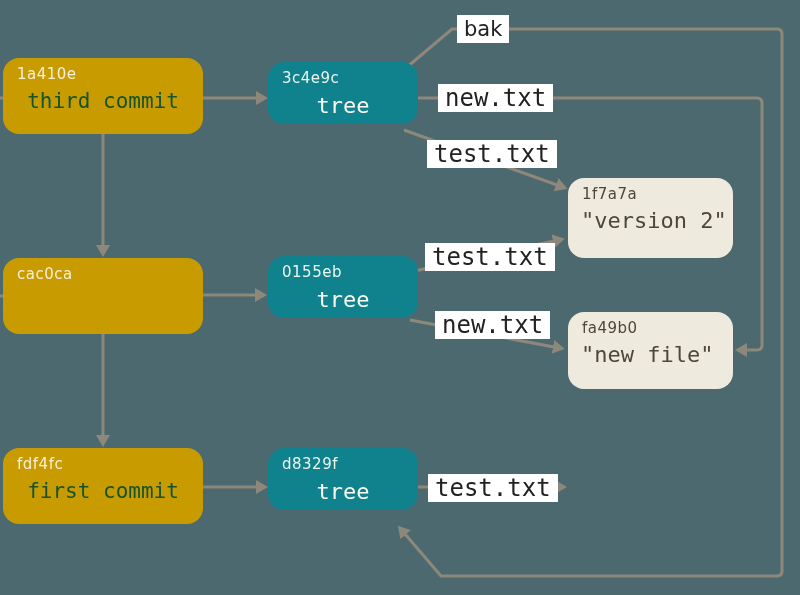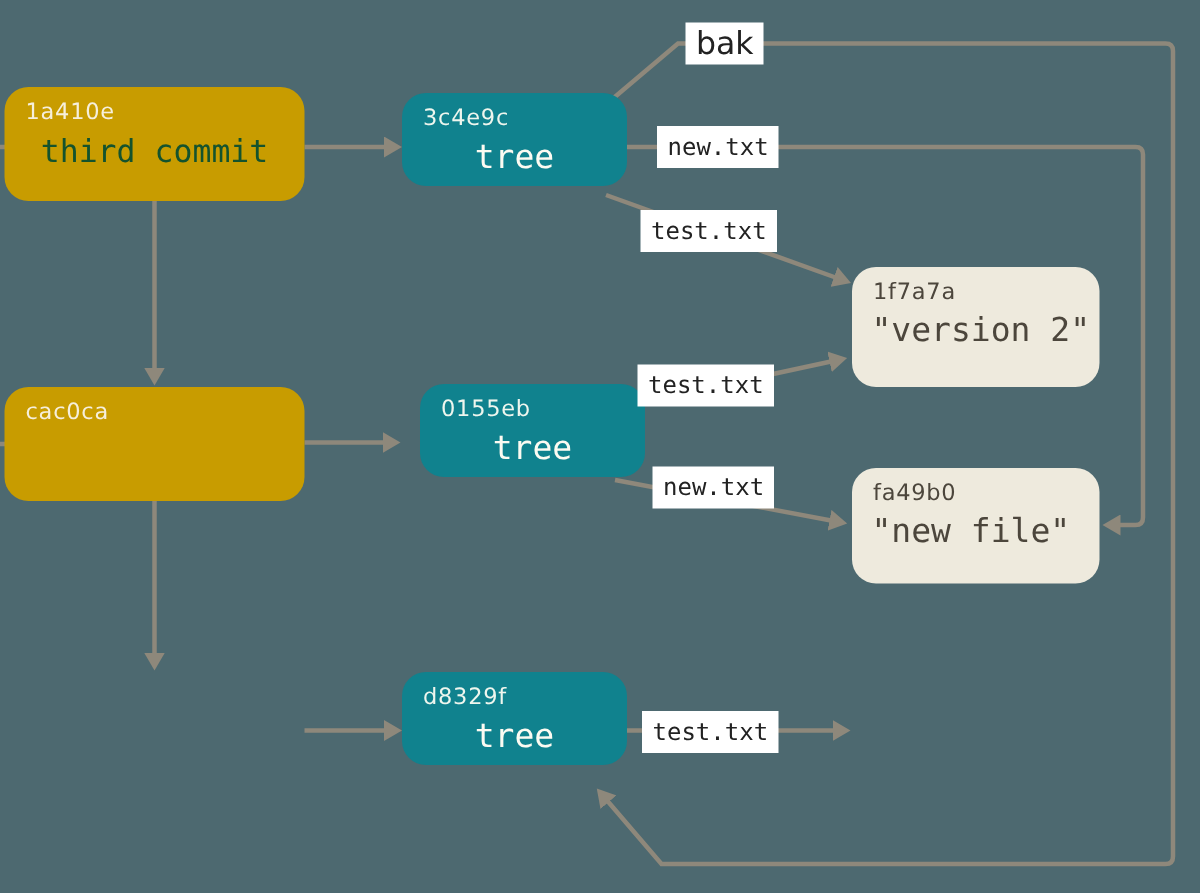--- a/index.html
+++ b/index.html
@@ -14,21 +14,21 @@
   .commit{background:#c89c00;width:200px;height:76px;}
   .commit .hash{color:#f6efdb;}
   .commit .nlabel{color:#14532d;}
   .tree{background:#10828e;width:150px;height:62px;}
   .tree .hash{color:#eef6ee;}
   .tree .nlabel{color:#fcfbf2;font-size:22px;}
   .blob{background:#eeeadd;width:165px;}
   .blob .hash{color:#4c463c;}
   .blob .nlabel{color:#4c463c;font-size:22px;text-align:left;left:13px;right:auto;top:30px;}
   .elabel{position:absolute;z-index:3;background:#ffffff;color:#222222;
-          font-size:16px;line-height:28px;padding:0 7px;white-space:nowrap;}
+          font-size:24px;line-height:28px;padding:0 7px;white-space:nowrap;}
   .elabel.sans{font-family:"DejaVu Sans",sans-serif;font-size:21px;}
 </style>
 </head>
 <body>
 
 <div id="stage">
 
   <svg id="wires" width="800" height="595" viewBox="0 0 800 595">
     <defs>
       <marker id="arrow" markerUnits="userSpaceOnUse" markerWidth="16" markerHeight="14" refX="1" refY="7" orient="auto">
@@ -52,26 +52,30 @@
     </g>
   </svg>
 
   <div class="node commit" style="left:3px;top:58px;">
     <span class="hash">1a410e</span>
     <span class="nlabel">third commit</span>
   </div>
   <div class="node commit" style="left:3px;top:258px;">
     <span class="hash">cac0ca</span>
   </div>
+  <div class="node commit" style="left:3px;top:448px;">
+    <span class="hash">fdf4fc</span>
+    <span class="nlabel">first commit</span>
+  </div>
 
   <div class="node tree" style="left:268px;top:62px;">
     <span class="hash">3c4e9c</span>
     <span class="nlabel">tree</span>
   </div>
-  <div class="node tree" style="left:268px;top:256px;margin-left:12px;">
+  <div class="node tree" style="left:268px;top:256px;">
     <span class="hash">0155eb</span>
     <span class="nlabel">tree</span>
   </div>
   <div class="node tree" style="left:268px;top:448px;">
     <span class="hash">d8329f</span>
     <span class="nlabel">tree</span>
   </div>
 
   <div class="node blob" style="left:568px;top:178px;height:80px;">
     <span class="hash">1f7a7a</span>

